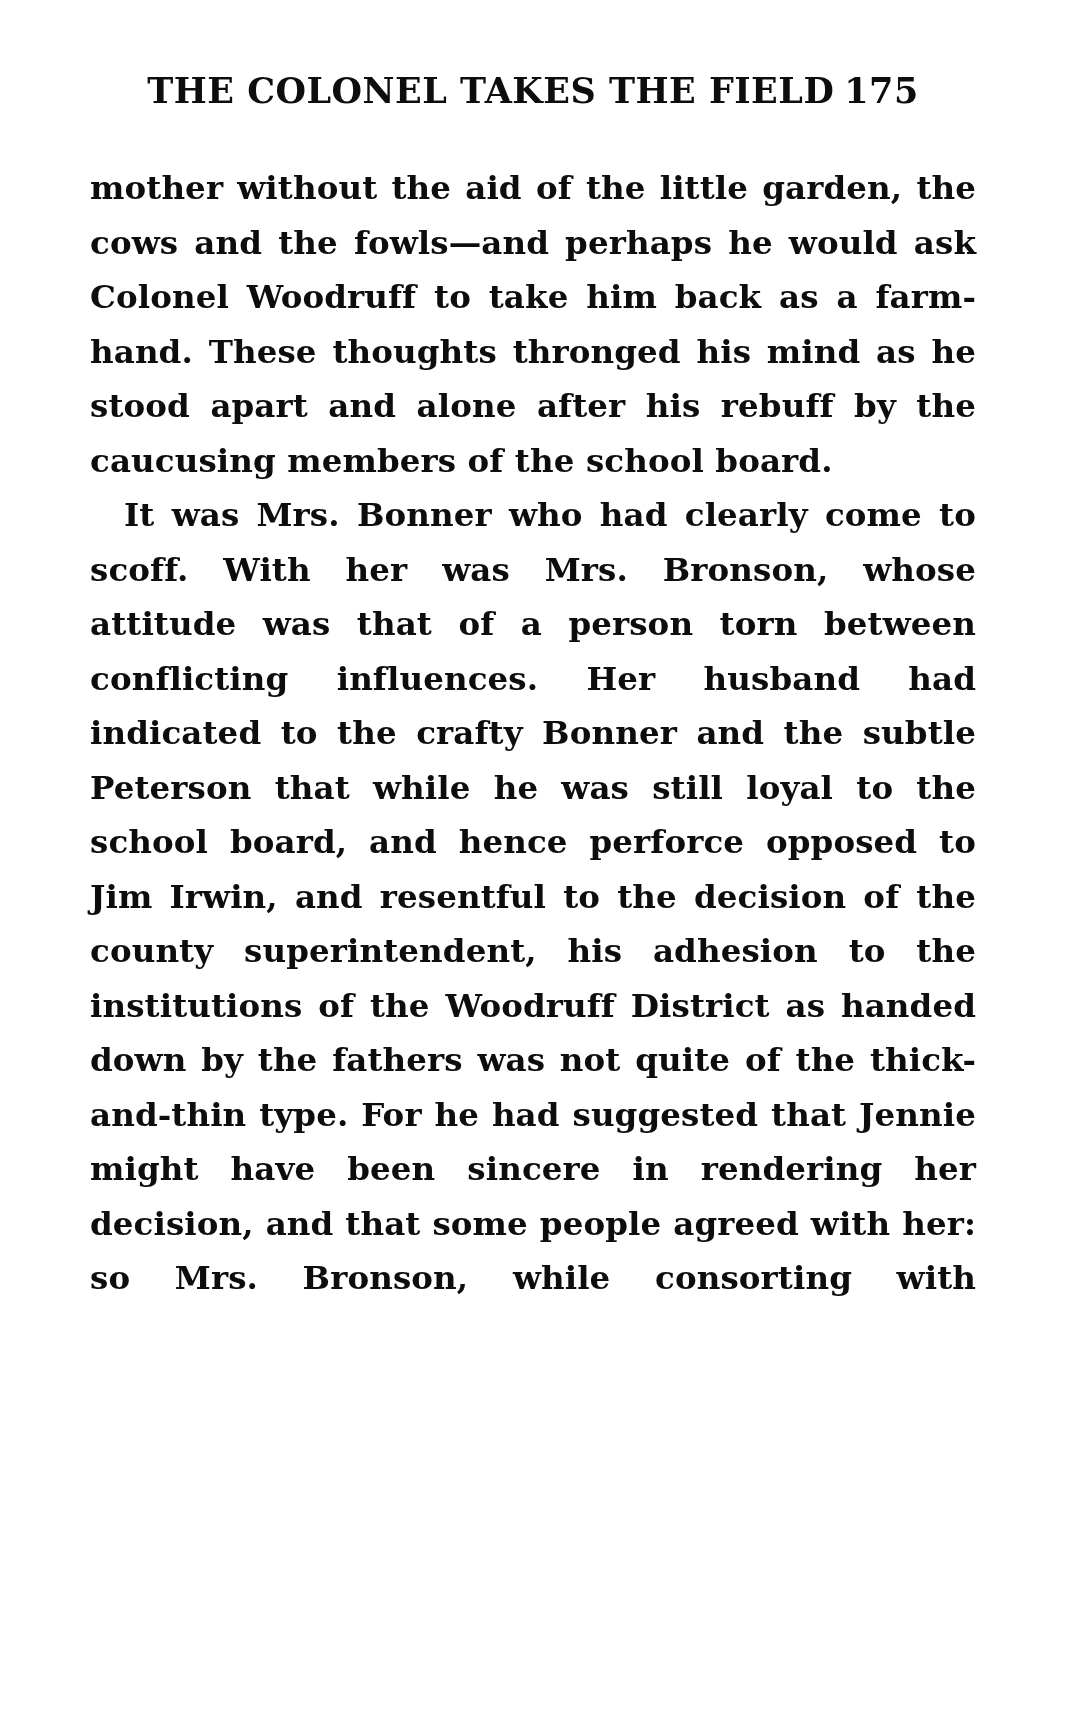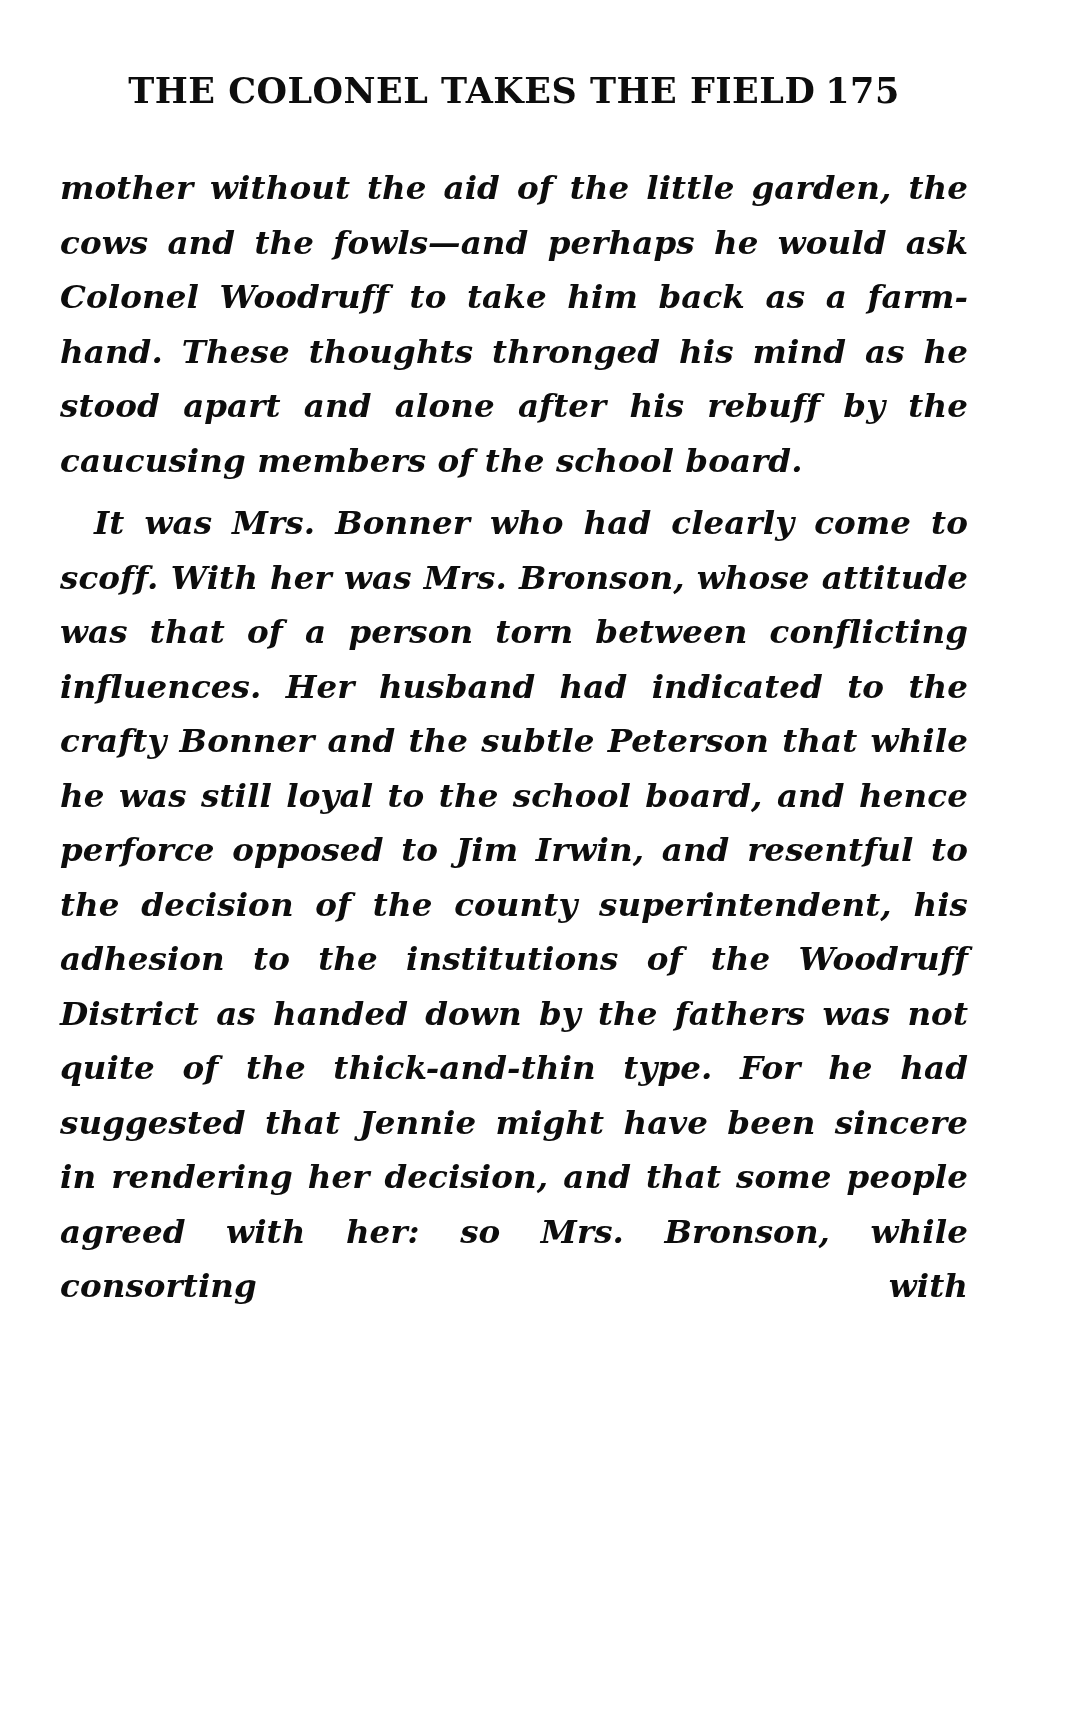--- a/index.html
+++ b/index.html
@@ -12,21 +12,21 @@
     height: 1720px;
     font-family: "Liberation Serif", serif;
     color: #0d0d0d;
     overflow: hidden;
   }
   .page {
     position: relative;
     width: 1071px;
     height: 1720px;
     box-sizing: border-box;
-    padding: 70px 95px 0 52px;
+    padding: 70px 95px 0 90px;
     background: #ffffff;
   }
   .running-head {
     text-align: center;
     font-family: "DejaVu Serif", serif;
     font-weight: 700;
     font-size: 35px;
     letter-spacing: 0.5px;
     margin: 0 0 50px 0;
     white-space: nowrap;
@@ -39,22 +39,21 @@
     font-size: 32.5px;
     line-height: 54.5px;
     font-weight: 600;
     text-align: justify;
     text-justify: inter-word;
     -webkit-hyphens: none;
     hyphens: none;
     letter-spacing: 0.1px;
   }
   .body-text p {
-    margin: 8px;
-    font-style: italic;
+    margin: 0;
   }
   .body-text p.indent {
     text-indent: 34px;
   }
   
   .body-text p.justify-all {
     text-align-last: justify;
   }
 </style>
 </head>

